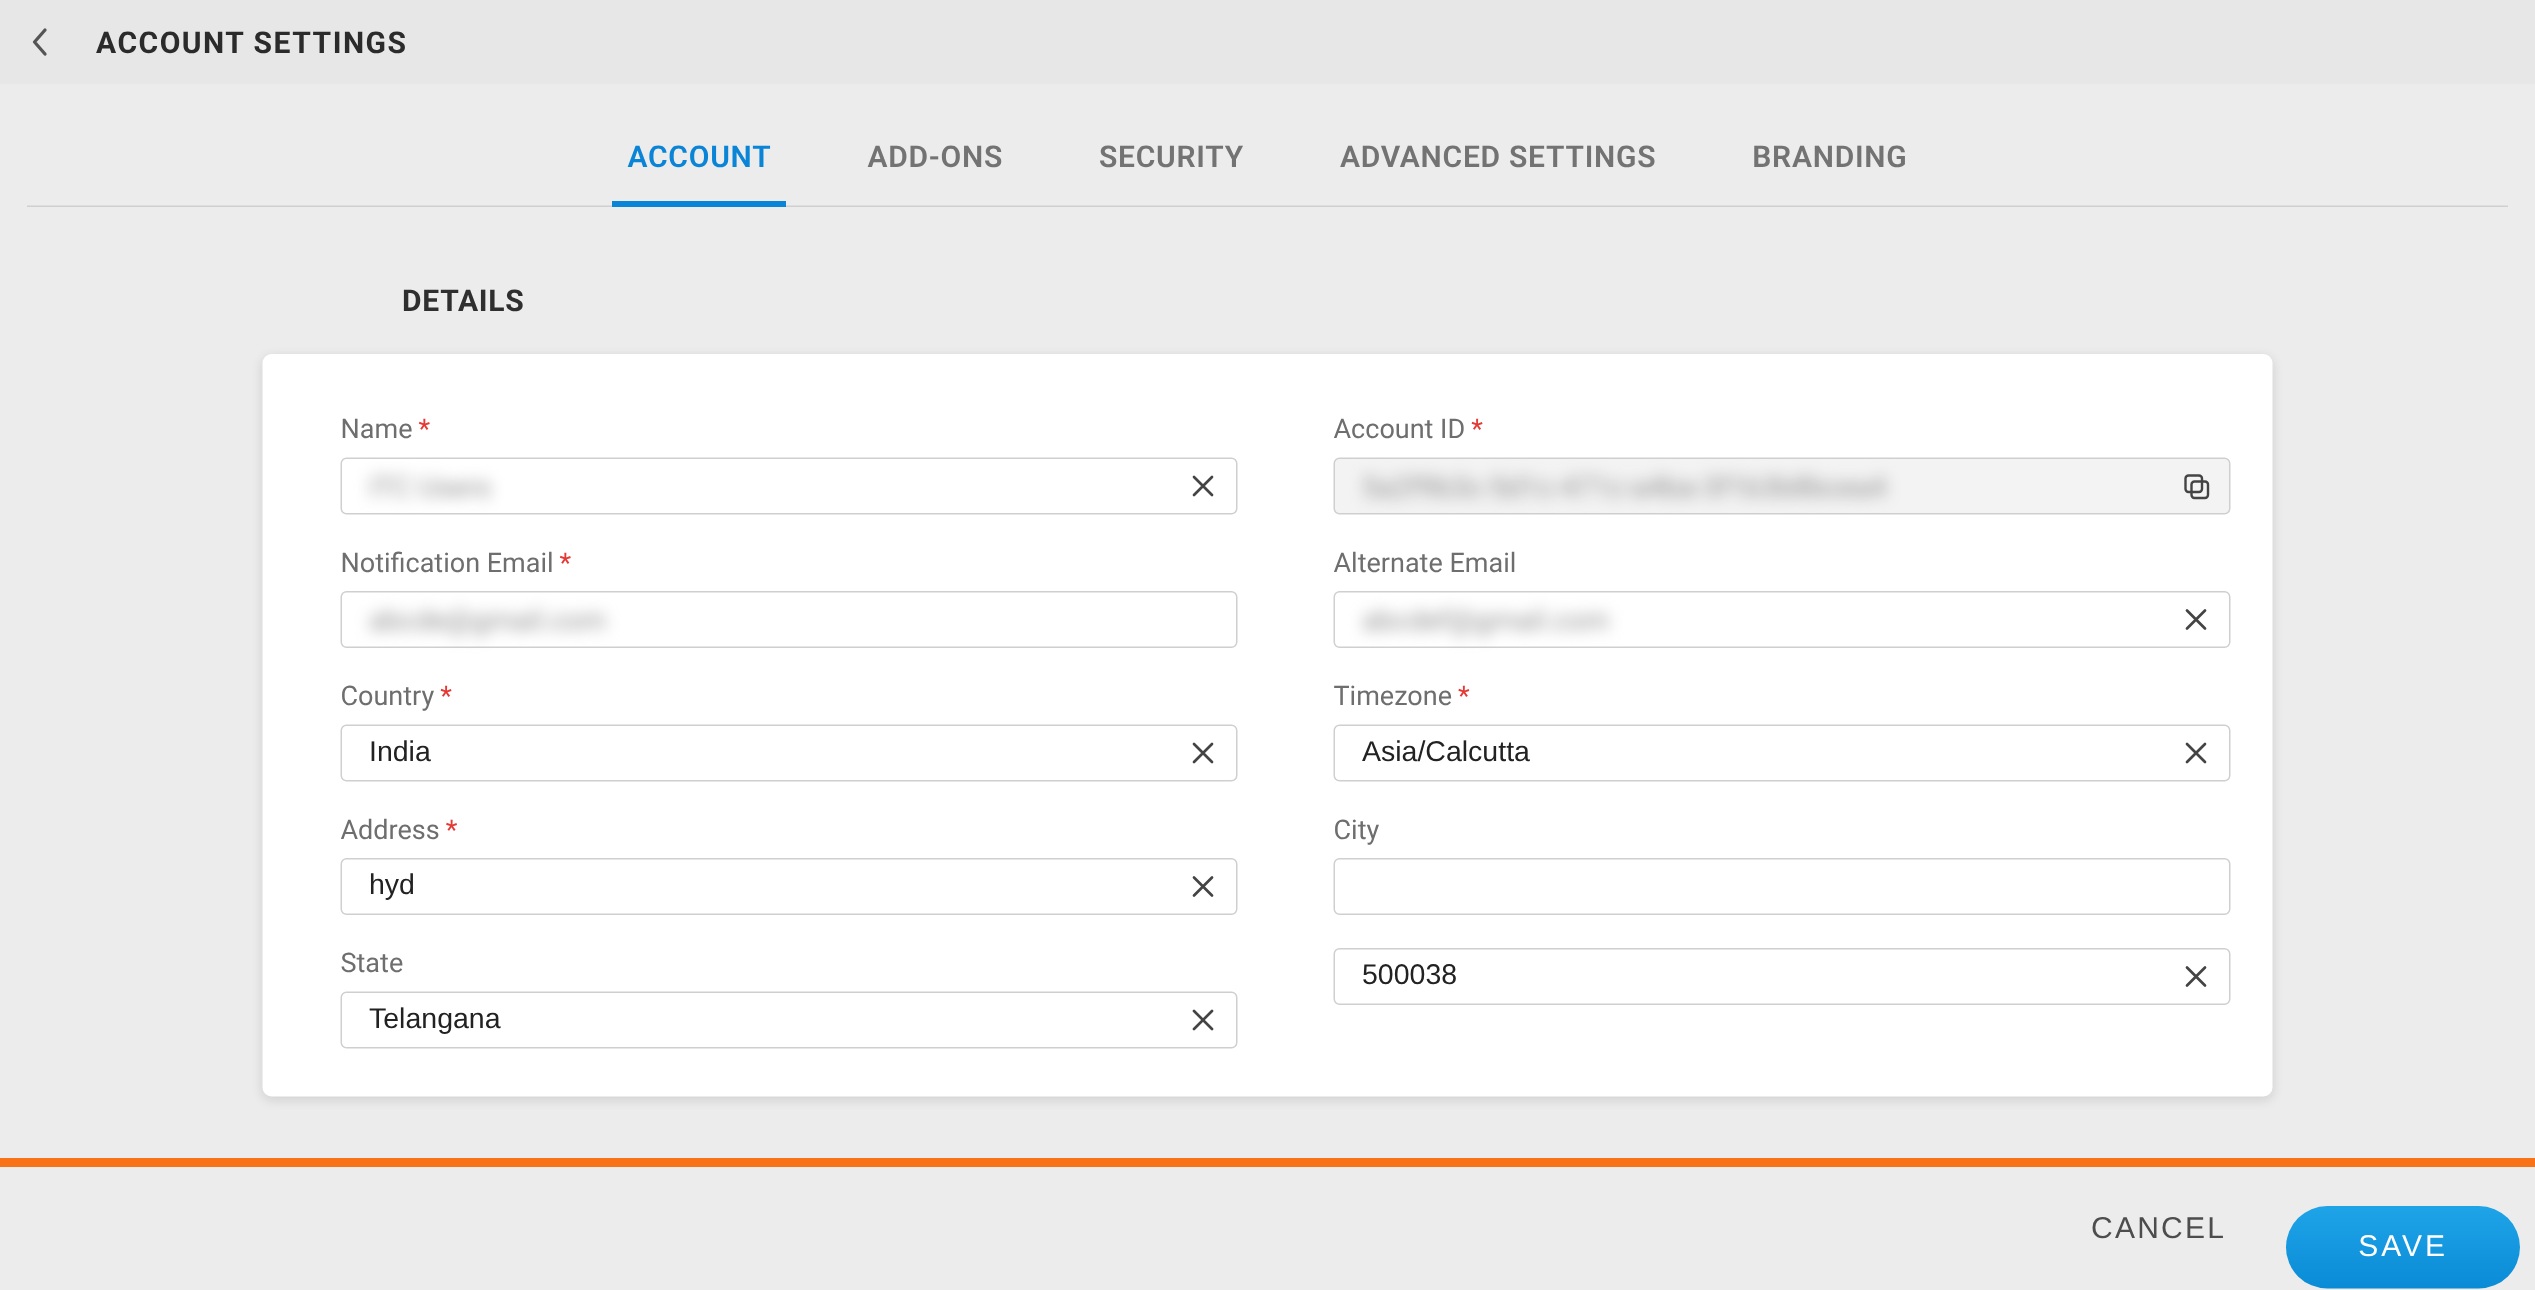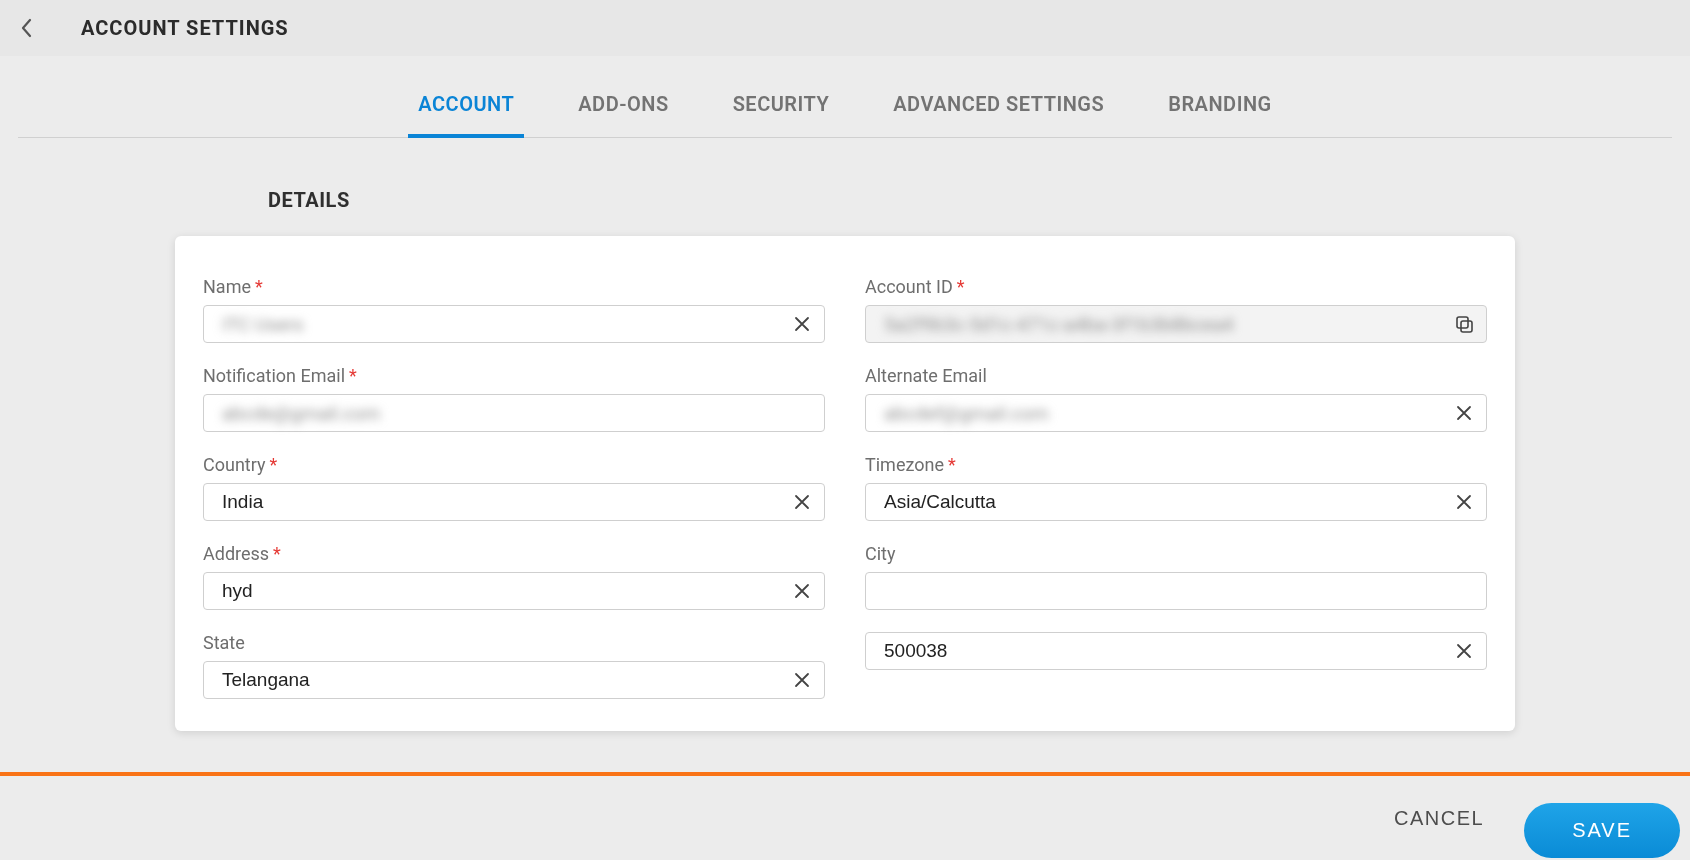--- a/index.html
+++ b/index.html
@@ -10,21 +10,20 @@
       height: 860px;
       overflow: hidden;
       position: relative;
     }
     .header-bar {
       background: #e7e7e7;
       height: 56px;
       display: flex;
       align-items: center;
       padding: 0 20px;
-      gap: 17px;
     }
     .back-chevron {
       width: 14px;
       height: 24px;
       margin-right: 30px;
       cursor: pointer;
       display: flex;
       align-items: center;
       color: #555;
     }
@@ -70,21 +69,21 @@
       margin: 0 auto;
       width: 1340px;
       padding: 40px 28px 32px 28px;
     }
     .form-grid {
       display: grid;
       grid-template-columns: 1fr 1fr;
       column-gap: 40px;
       row-gap: 22px;
     }
-    .field { display: flex; flex-direction: column; }
+    .field { display: flex; flex-direction: column; margin-left: 24px; }
     .field-label {
       font-size: 18px;
       color: #6e6e6e;
       margin-bottom: 8px;
     }
     .req { color: #e53935; margin-left: 4px; }
     .input-wrap {
       position: relative;
       display: flex;
       align-items: center;
@@ -123,21 +122,21 @@
       cursor: pointer;
       color: #444;
     }
     .footer-bar {
       position: absolute;
       bottom: 0;
       left: 0;
       right: 0;
       height: 88px;
       background: #ececec;
-      border-top: 4px solid #f97316;
+      border-top: 6px solid #f97316;
       display: flex;
       align-items: center;
       justify-content: flex-end;
       padding-right: 10px;
       gap: 30px;
     }
     .cancel-btn {
       font-size: 20px;
       letter-spacing: 1.5px;
       color: #4d4d4d;

